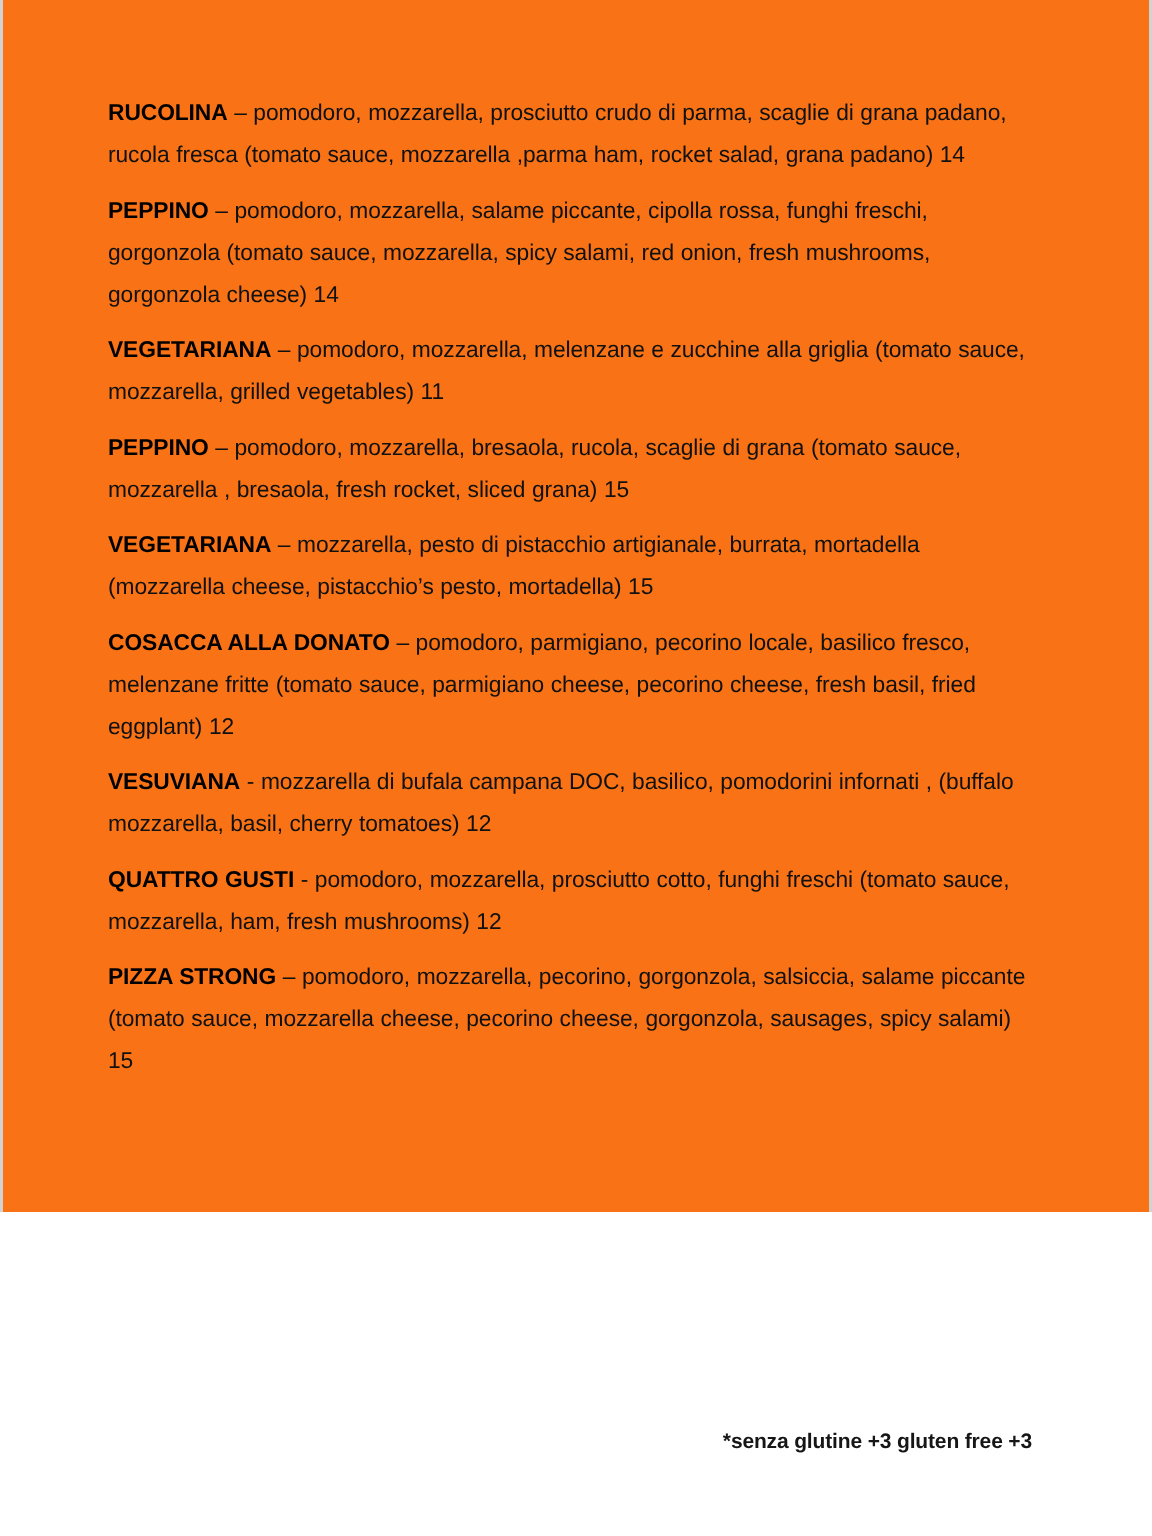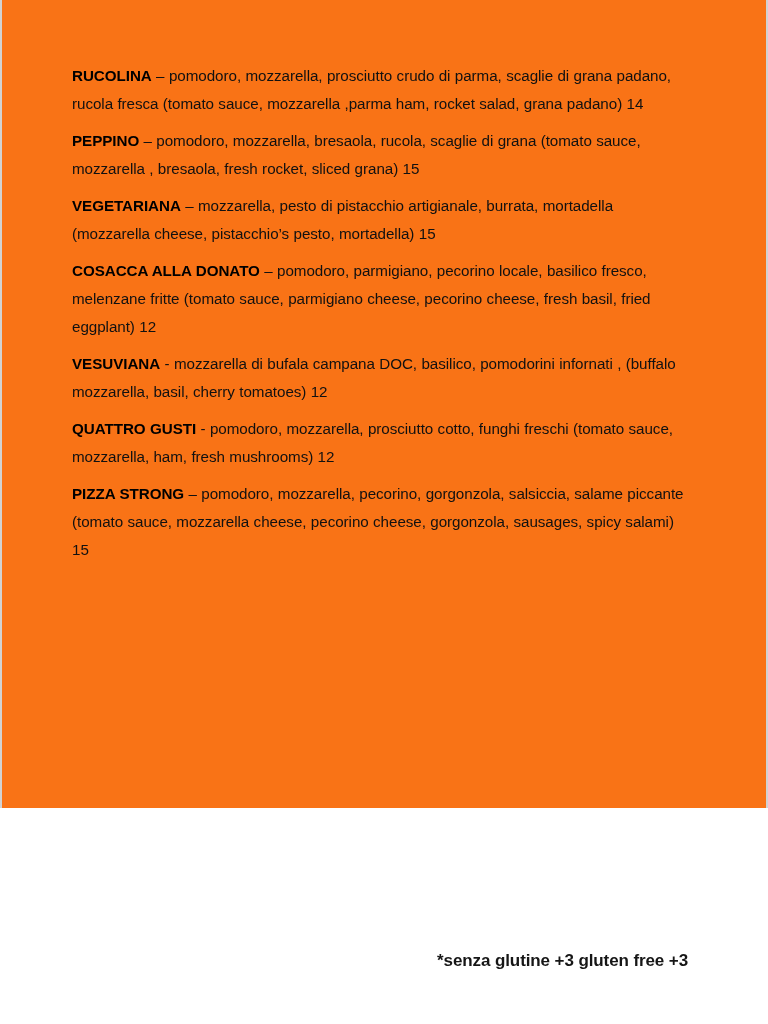--- a/index.html
+++ b/index.html
@@ -53,39 +53,45 @@
   }
   .footnote-row {
     position: absolute;
     left: 70px;
     top: 952px;
     width: 616px;
     text-align: right;
   }
   .footnote {
     display: inline;
-    font-size: 17px;
+    font-size: 14px;
     font-weight: bold;
     line-height: 16px;
     color: #161616;
     letter-spacing: -0.1px;
   }
 </style>
 </head>
 <body>
 
 <div class="page">
 
   <div class="content">
 
     <p class="menu-item">
       <span class="item-name">RUCOLINA</span><span class="item-sep"> – </span><span class="item-desc">pomodoro, mozzarella, prosciutto crudo di parma, scaglie di grana padano, rucola fresca (tomato sauce, mozzarella ,parma ham, rocket salad, grana padano) 14</span>
     </p>
 
+    <p class="menu-item">
+      <span class="item-name">PEPPINO</span><span class="item-sep"> – </span><span class="item-desc">pomodoro, mozzarella, salame piccante, cipolla rossa, funghi freschi, gorgonzola (tomato sauce, mozzarella, spicy salami, red onion, fresh mushrooms, gorgonzola cheese) 14</span>
+    </p>
 
+    <p class="menu-item">
+      <span class="item-name">VEGETARIANA</span><span class="item-sep"> – </span><span class="item-desc">pomodoro, mozzarella, melenzane e zucchine alla griglia (tomato sauce, mozzarella, grilled vegetables) 11</span>
+    </p>
 
     <p class="menu-item">
       <span class="item-name">PEPPINO</span><span class="item-sep"> – </span><span class="item-desc">pomodoro, mozzarella, bresaola, rucola, scaglie di grana (tomato sauce, mozzarella , bresaola, fresh rocket, sliced grana) 15</span>
     </p>
 
     <p class="menu-item">
       <span class="item-name">VEGETARIANA</span><span class="item-sep"> – </span><span class="item-desc">mozzarella, pesto di pistacchio artigianale, burrata, mortadella (mozzarella cheese, pistacchio’s pesto, mortadella) 15</span>
     </p>
 
     <p class="menu-item">

